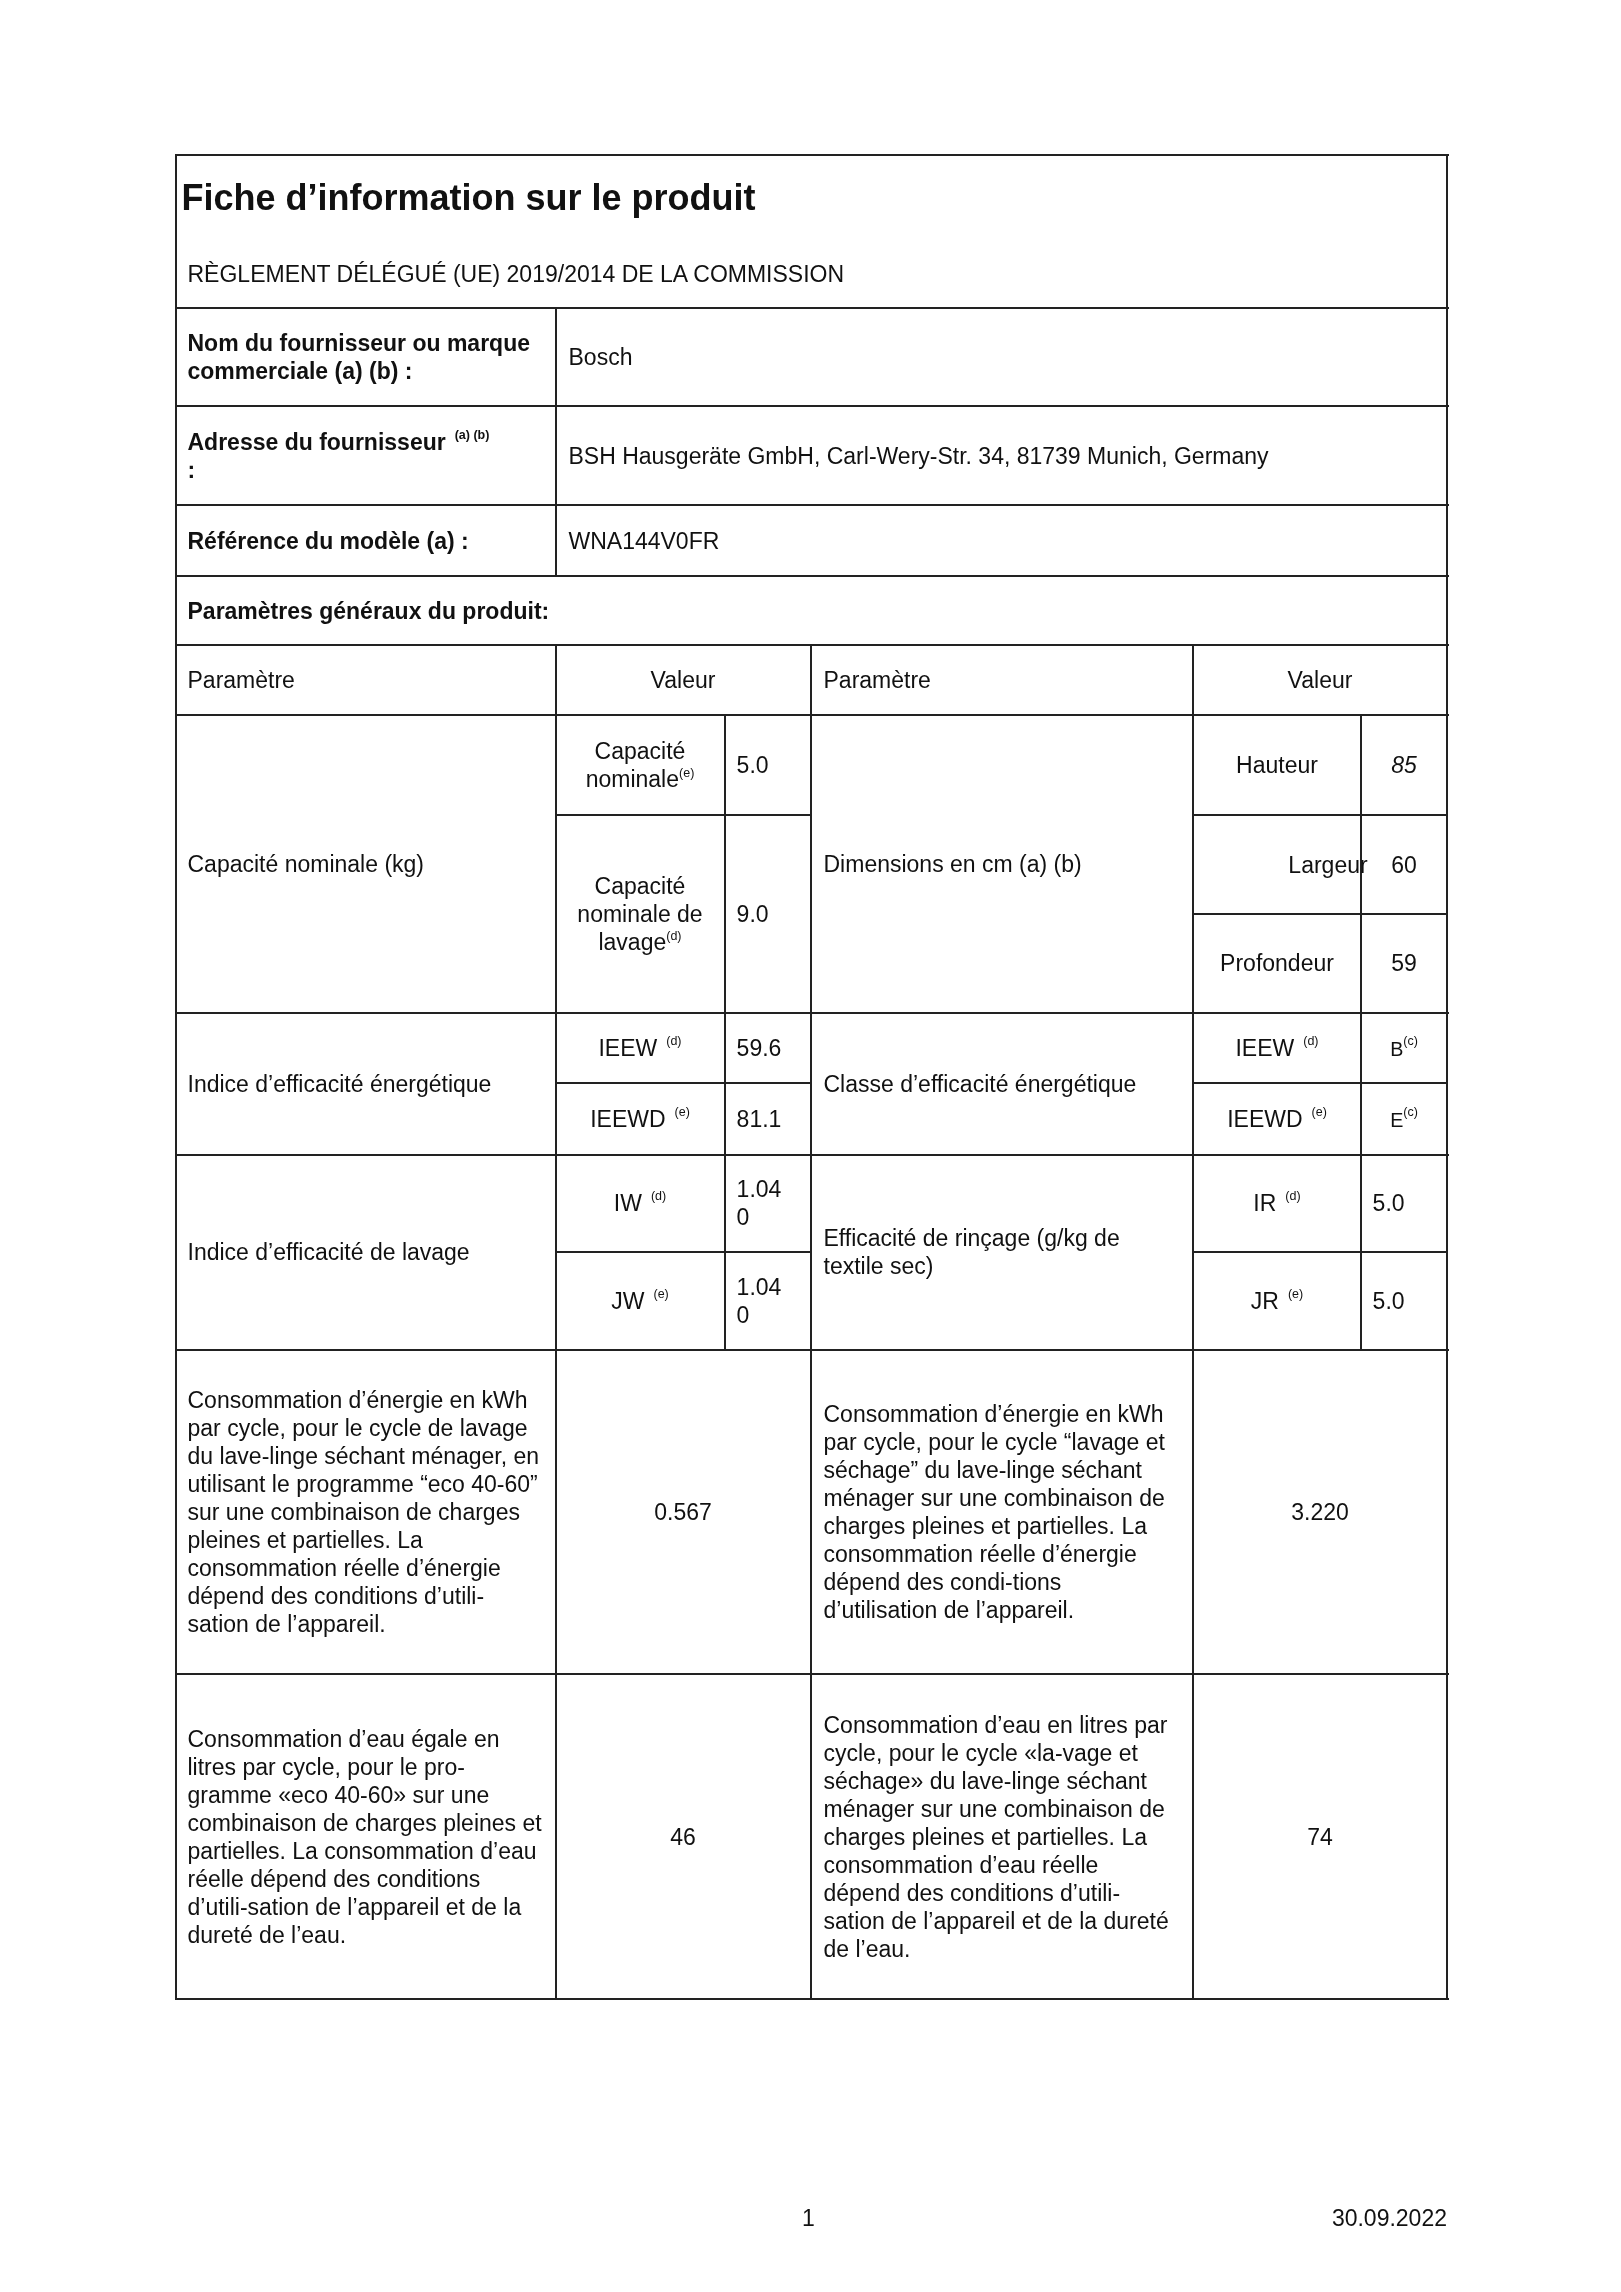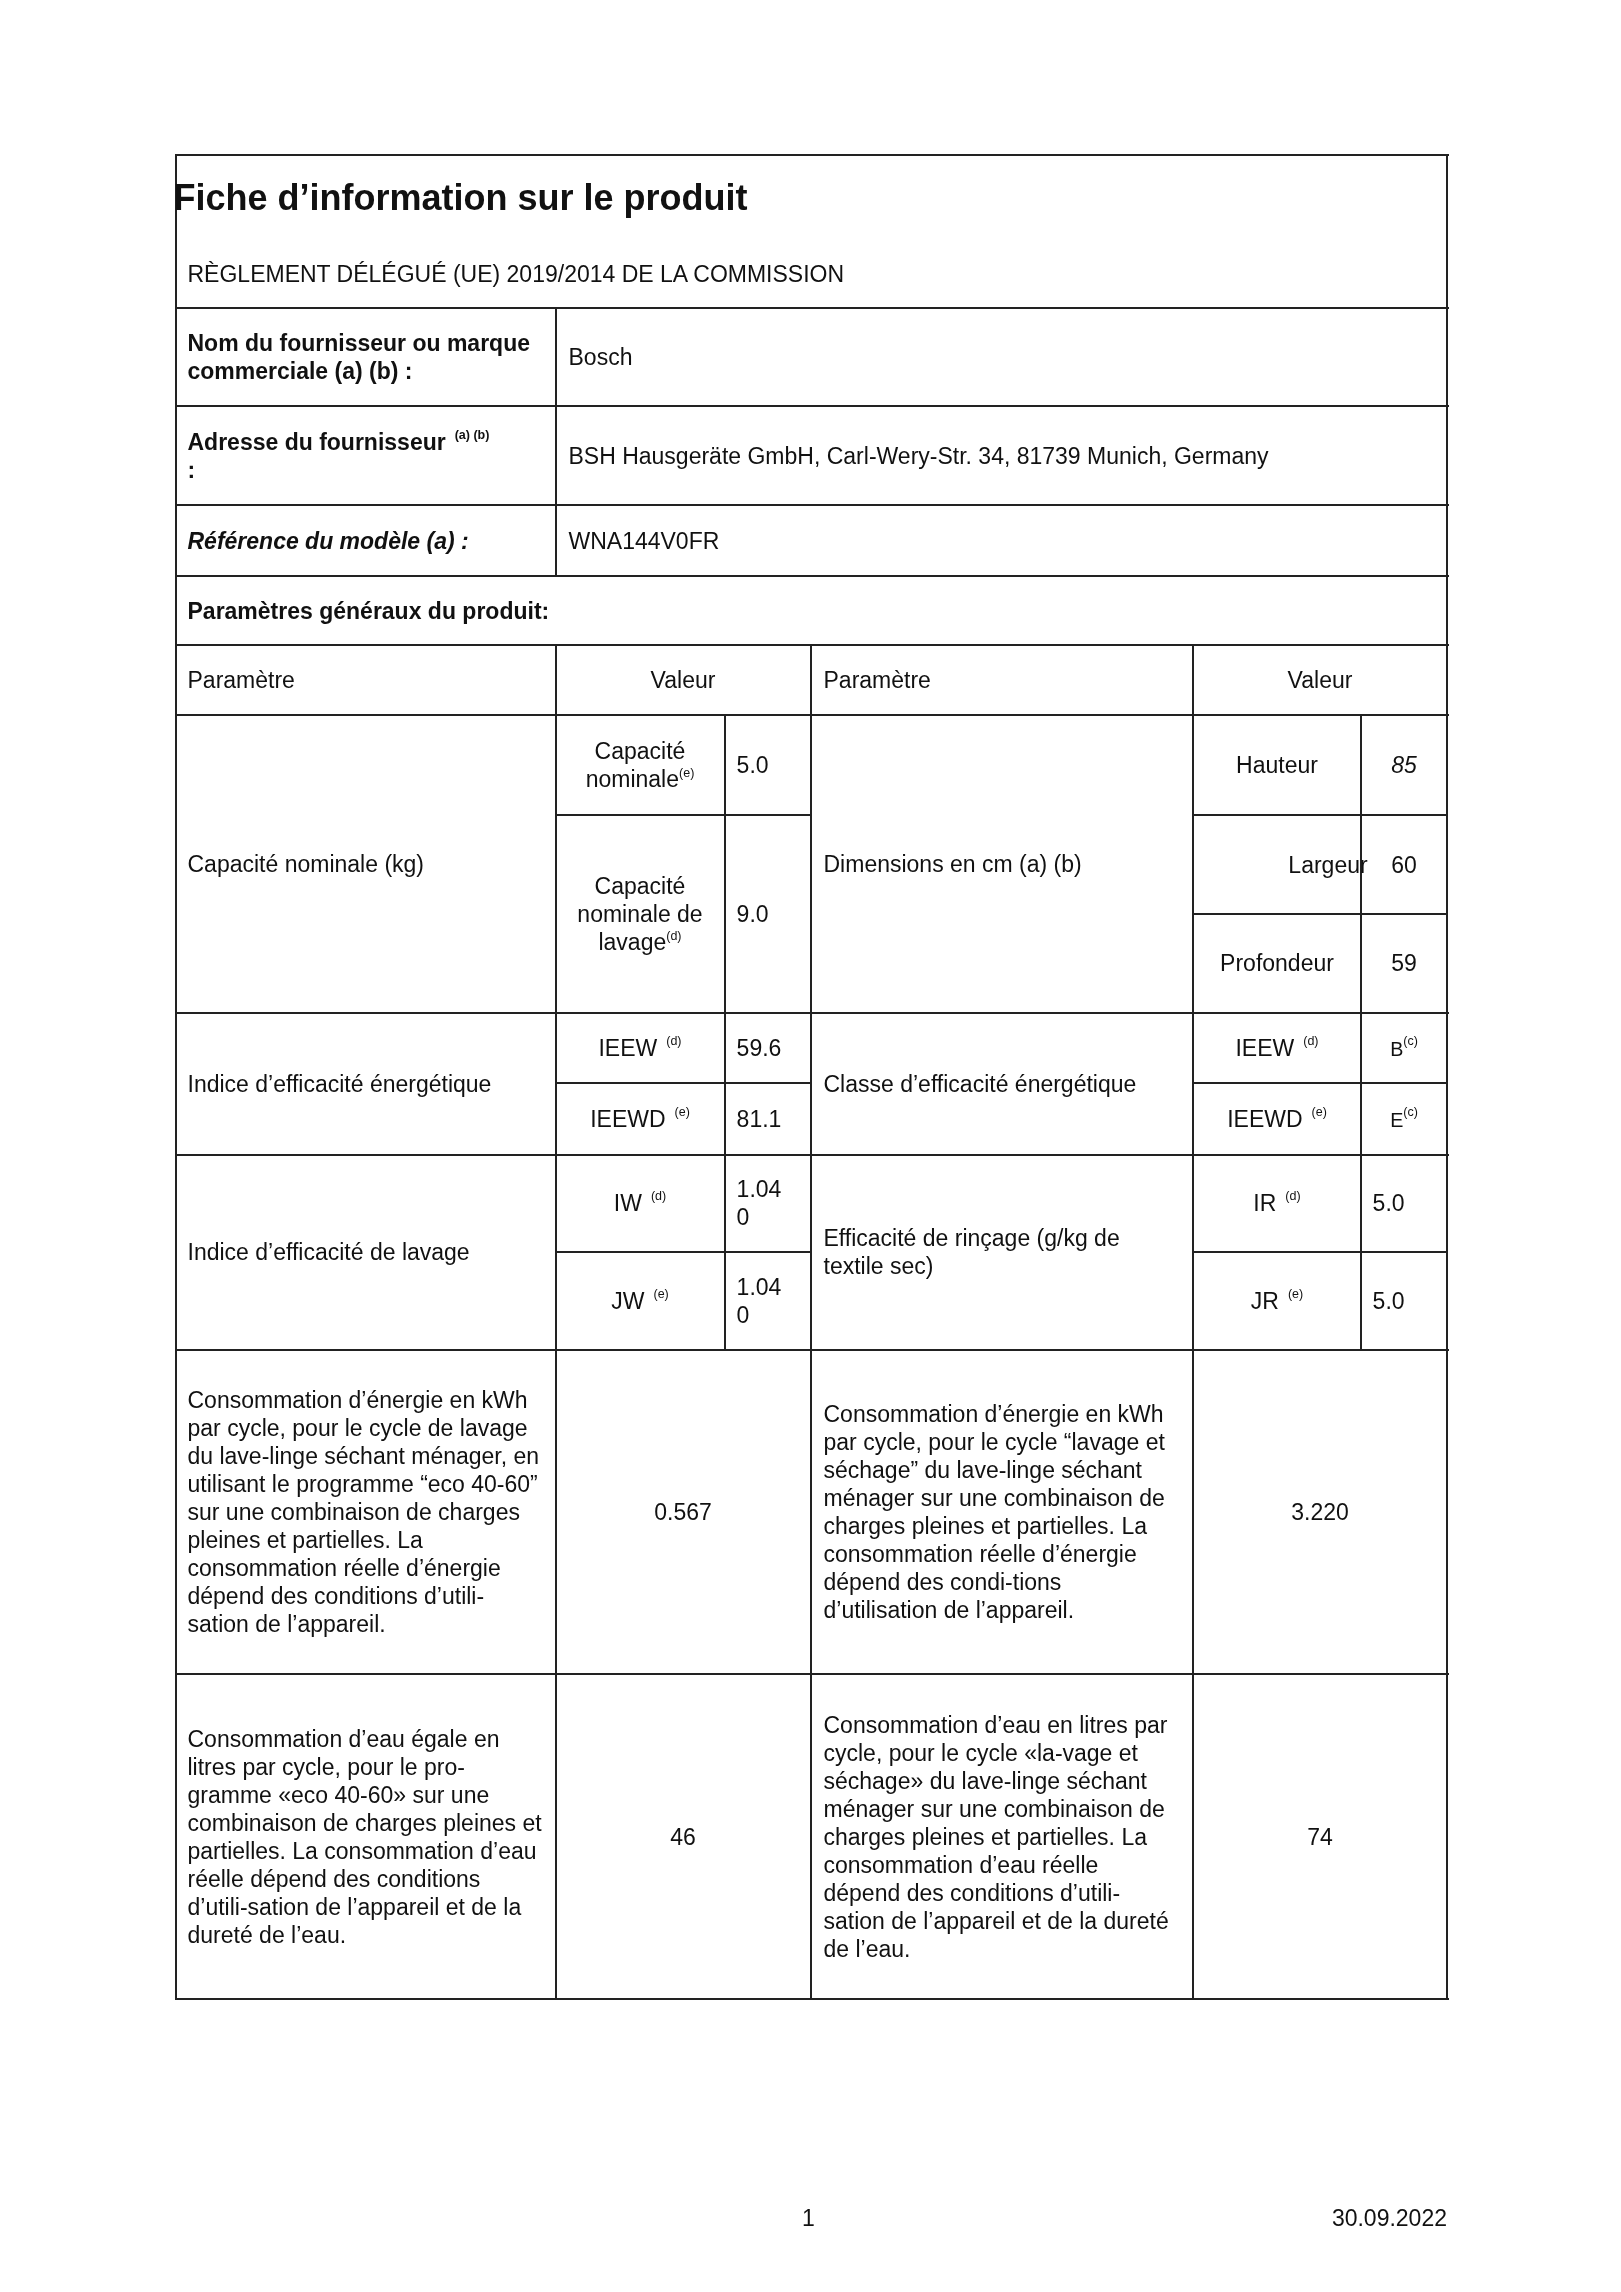--- a/index.html
+++ b/index.html
@@ -49,42 +49,42 @@
   <div class="vl" style="left:175px;top:154px;height:1846px;"></div>
   <div class="vl" style="left:1446px;top:154px;height:1846px;"></div>
   <div class="vl" style="left:555px;top:307px;height:269px;"></div>
   <div class="vl" style="left:555px;top:644px;height:1356px;"></div>
   <div class="vl" style="left:810px;top:644px;height:1356px;"></div>
   <div class="vl" style="left:1192px;top:644px;height:1356px;"></div>
   <div class="vl" style="left:724px;top:714px;height:636px;"></div>
   <div class="vl" style="left:1360px;top:714px;height:636px;"></div>
 </div>
 
-<div class="cell l title" style="left:161px;top:170px;width:1272px;height:54px;">
+<div class="cell l title" style="left:169px;top:170px;width:1272px;height:54px;">
   <span>Fiche d’information sur le produit</span>
 </div>
 <div class="cell l" style="left:175px;top:256px;width:1272px;height:36px;">
   <span>RÈGLEMENT DÉLÉGUÉ (UE) 2019/2014 DE LA COMMISSION</span>
 </div>
 
 <div class="cell l b" style="left:175px;top:308px;width:382px;height:98px;">
   <span>Nom du fournisseur ou marque commerciale (a) (b) :</span>
 </div>
 <div class="cell l" style="left:556px;top:308px;width:890px;height:98px;">
   <span>Bosch</span>
 </div>
 
 <div class="cell l b" style="left:175px;top:406px;width:382px;height:99px;">
   <span><span>Adresse du fournisseur</span><span class="sup">(a) (b)</span><br><span>:</span></span>
 </div>
 <div class="cell l" style="left:556px;top:406px;width:890px;height:99px;">
   <span>BSH Hausgeräte GmbH, Carl-Wery-Str. 34, 81739 Munich, Germany</span>
 </div>
 
-<div class="cell l b" style="left:175px;top:505px;width:382px;height:71px;font-style:italic;">
+<div class="cell l b" style="left:175px;top:505px;width:382px;height:71px;">
   <span>Référence du modèle (a) :</span>
 </div>
 <div class="cell l" style="left:556px;top:505px;width:890px;height:71px;">
   <span>WNA144V0FR</span>
 </div>
 
 <div class="cell l b" style="left:175px;top:576px;width:1272px;height:69px;">
   <span>Paramètres généraux du produit:</span>
 </div>
 

